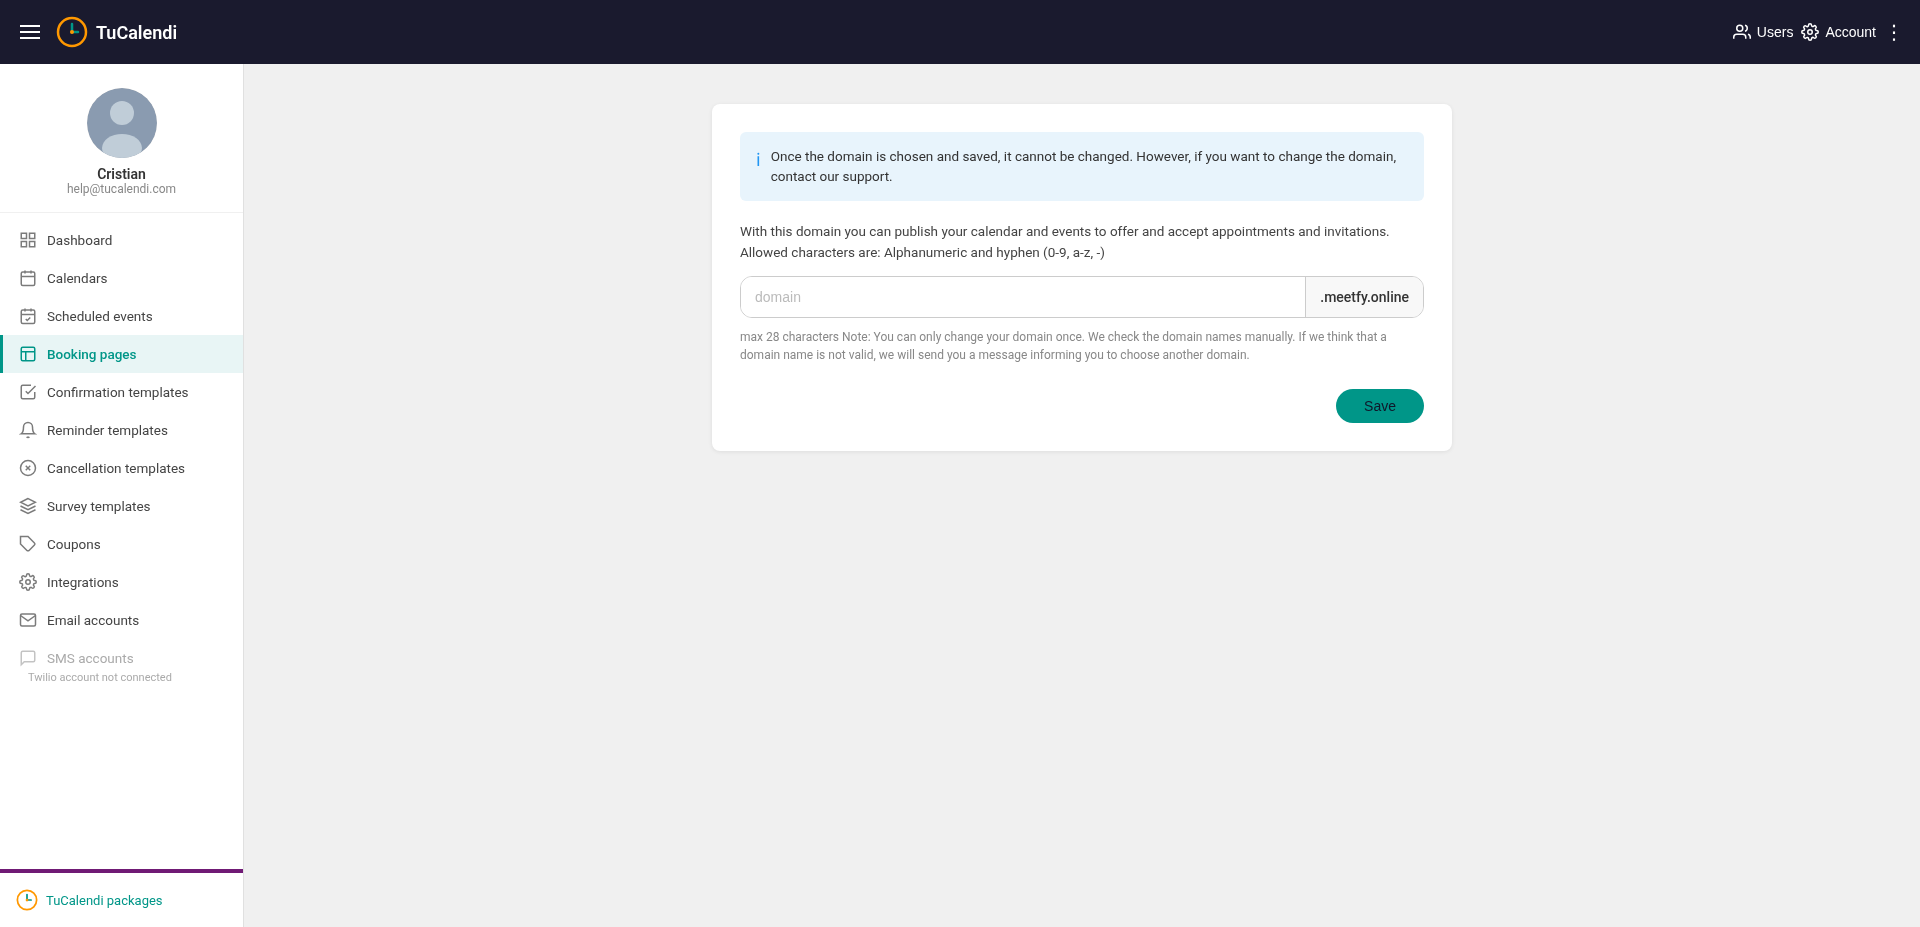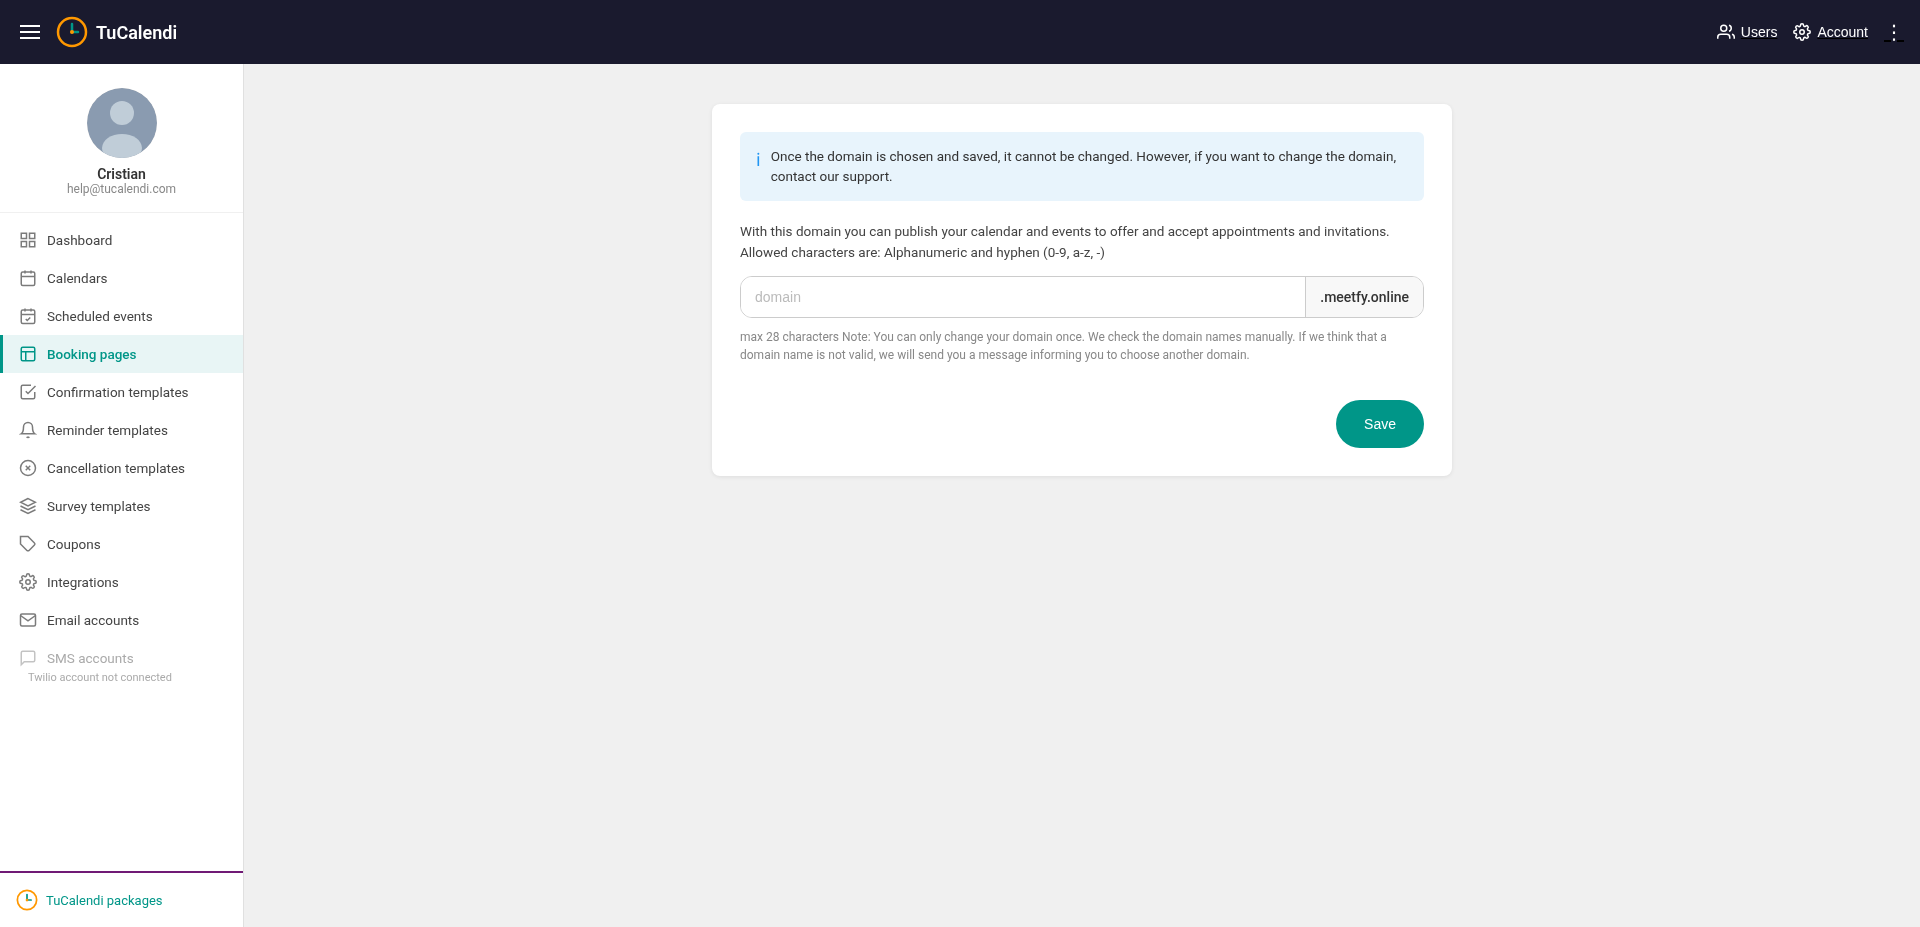--- a/index.html
+++ b/index.html
@@ -22,21 +22,21 @@
       display: flex; flex-direction: column; gap: 4px; padding: 4px;
     }
     .hamburger-btn span {
       display: block; width: 20px; height: 2px; background: white;
     }
     .logo-container { display: flex; align-items: center; gap: 8px; }
     .logo-text { color: white; font-size: 18px; font-weight: 600; }
     .logo-icon {
       width: 32px; height: 32px;
     }
-    .navbar-right { display: flex; align-items: center; gap: 16px; text-decoration: underline; }
+    .navbar-right { display: flex; align-items: center; gap: 8px; }
     .nav-btn {
       background: none; border: none; cursor: pointer;
       color: white; display: flex; align-items: center; gap: 6px;
       font-size: 14px;
     }
     .more-btn { background: none; border: none; cursor: pointer; color: white; font-size: 20px; }
 
     
     .app-body { display: flex; flex: 1; overflow: hidden; }
 
@@ -80,21 +80,21 @@
       color: #009688;
       font-weight: 500;
     }
     .nav-item.disabled { color: #aaa; cursor: default; }
     .nav-icon { width: 18px; height: 18px; flex-shrink: 0; opacity: 0.7; }
     .nav-item.active .nav-icon { opacity: 1; }
     .nav-sub { font-size: 11px; color: #aaa; margin-left: 28px; margin-top: -6px; padding-bottom: 4px; }
 
     .sidebar-footer {
       padding: 16px;
-      border-top: 2px solid #701a75;
+      border-top: 4px solid #701a75;
     }
     .packages-link {
       display: flex; align-items: center; gap: 8px;
       color: #009688; font-size: 13px; cursor: pointer;
     }
 
     
     .main-content {
       flex: 1; overflow-y: auto; background: #f0f0f0; padding: 40px;
       display: flex; justify-content: center; align-items: flex-start;
@@ -129,27 +129,27 @@
       flex: 1; padding: 12px 14px; border: none; outline: none;
       font-size: 14px; color: #888;
     }
     .domain-input::placeholder { color: #bbb; }
     .domain-suffix {
       background: #f8f8f8; border-left: 1px solid #ccc;
       padding: 12px 14px; font-size: 14px; color: #333; font-weight: 500;
     }
 
     .hint-text {
-      font-size: 12px; color: #888; line-height: 1.5; margin-bottom: 36px;
+      font-size: 12px; color: #888; line-height: 1.5; margin-bottom: 25px;
     }
 
     .save-section { display: flex; justify-content: flex-end; }
     .save-btn {
-      background: #009688; color: #ffffff; border: none; border-radius: 24px;
-      padding: 16px 28px; font-size: 14px; cursor: pointer; font-weight: 500;
+      background: #009688; color: #0f172a; border: none; border-radius: 24px;
+      padding: 9px 28px; font-size: 14px; cursor: pointer; font-weight: 500;
     }
   </style>
 </head>
 <body>
 
 <div class="navbar">
   <div class="navbar-left">
     <button class="hamburger-btn">
       <span></span>
         <span></span>

